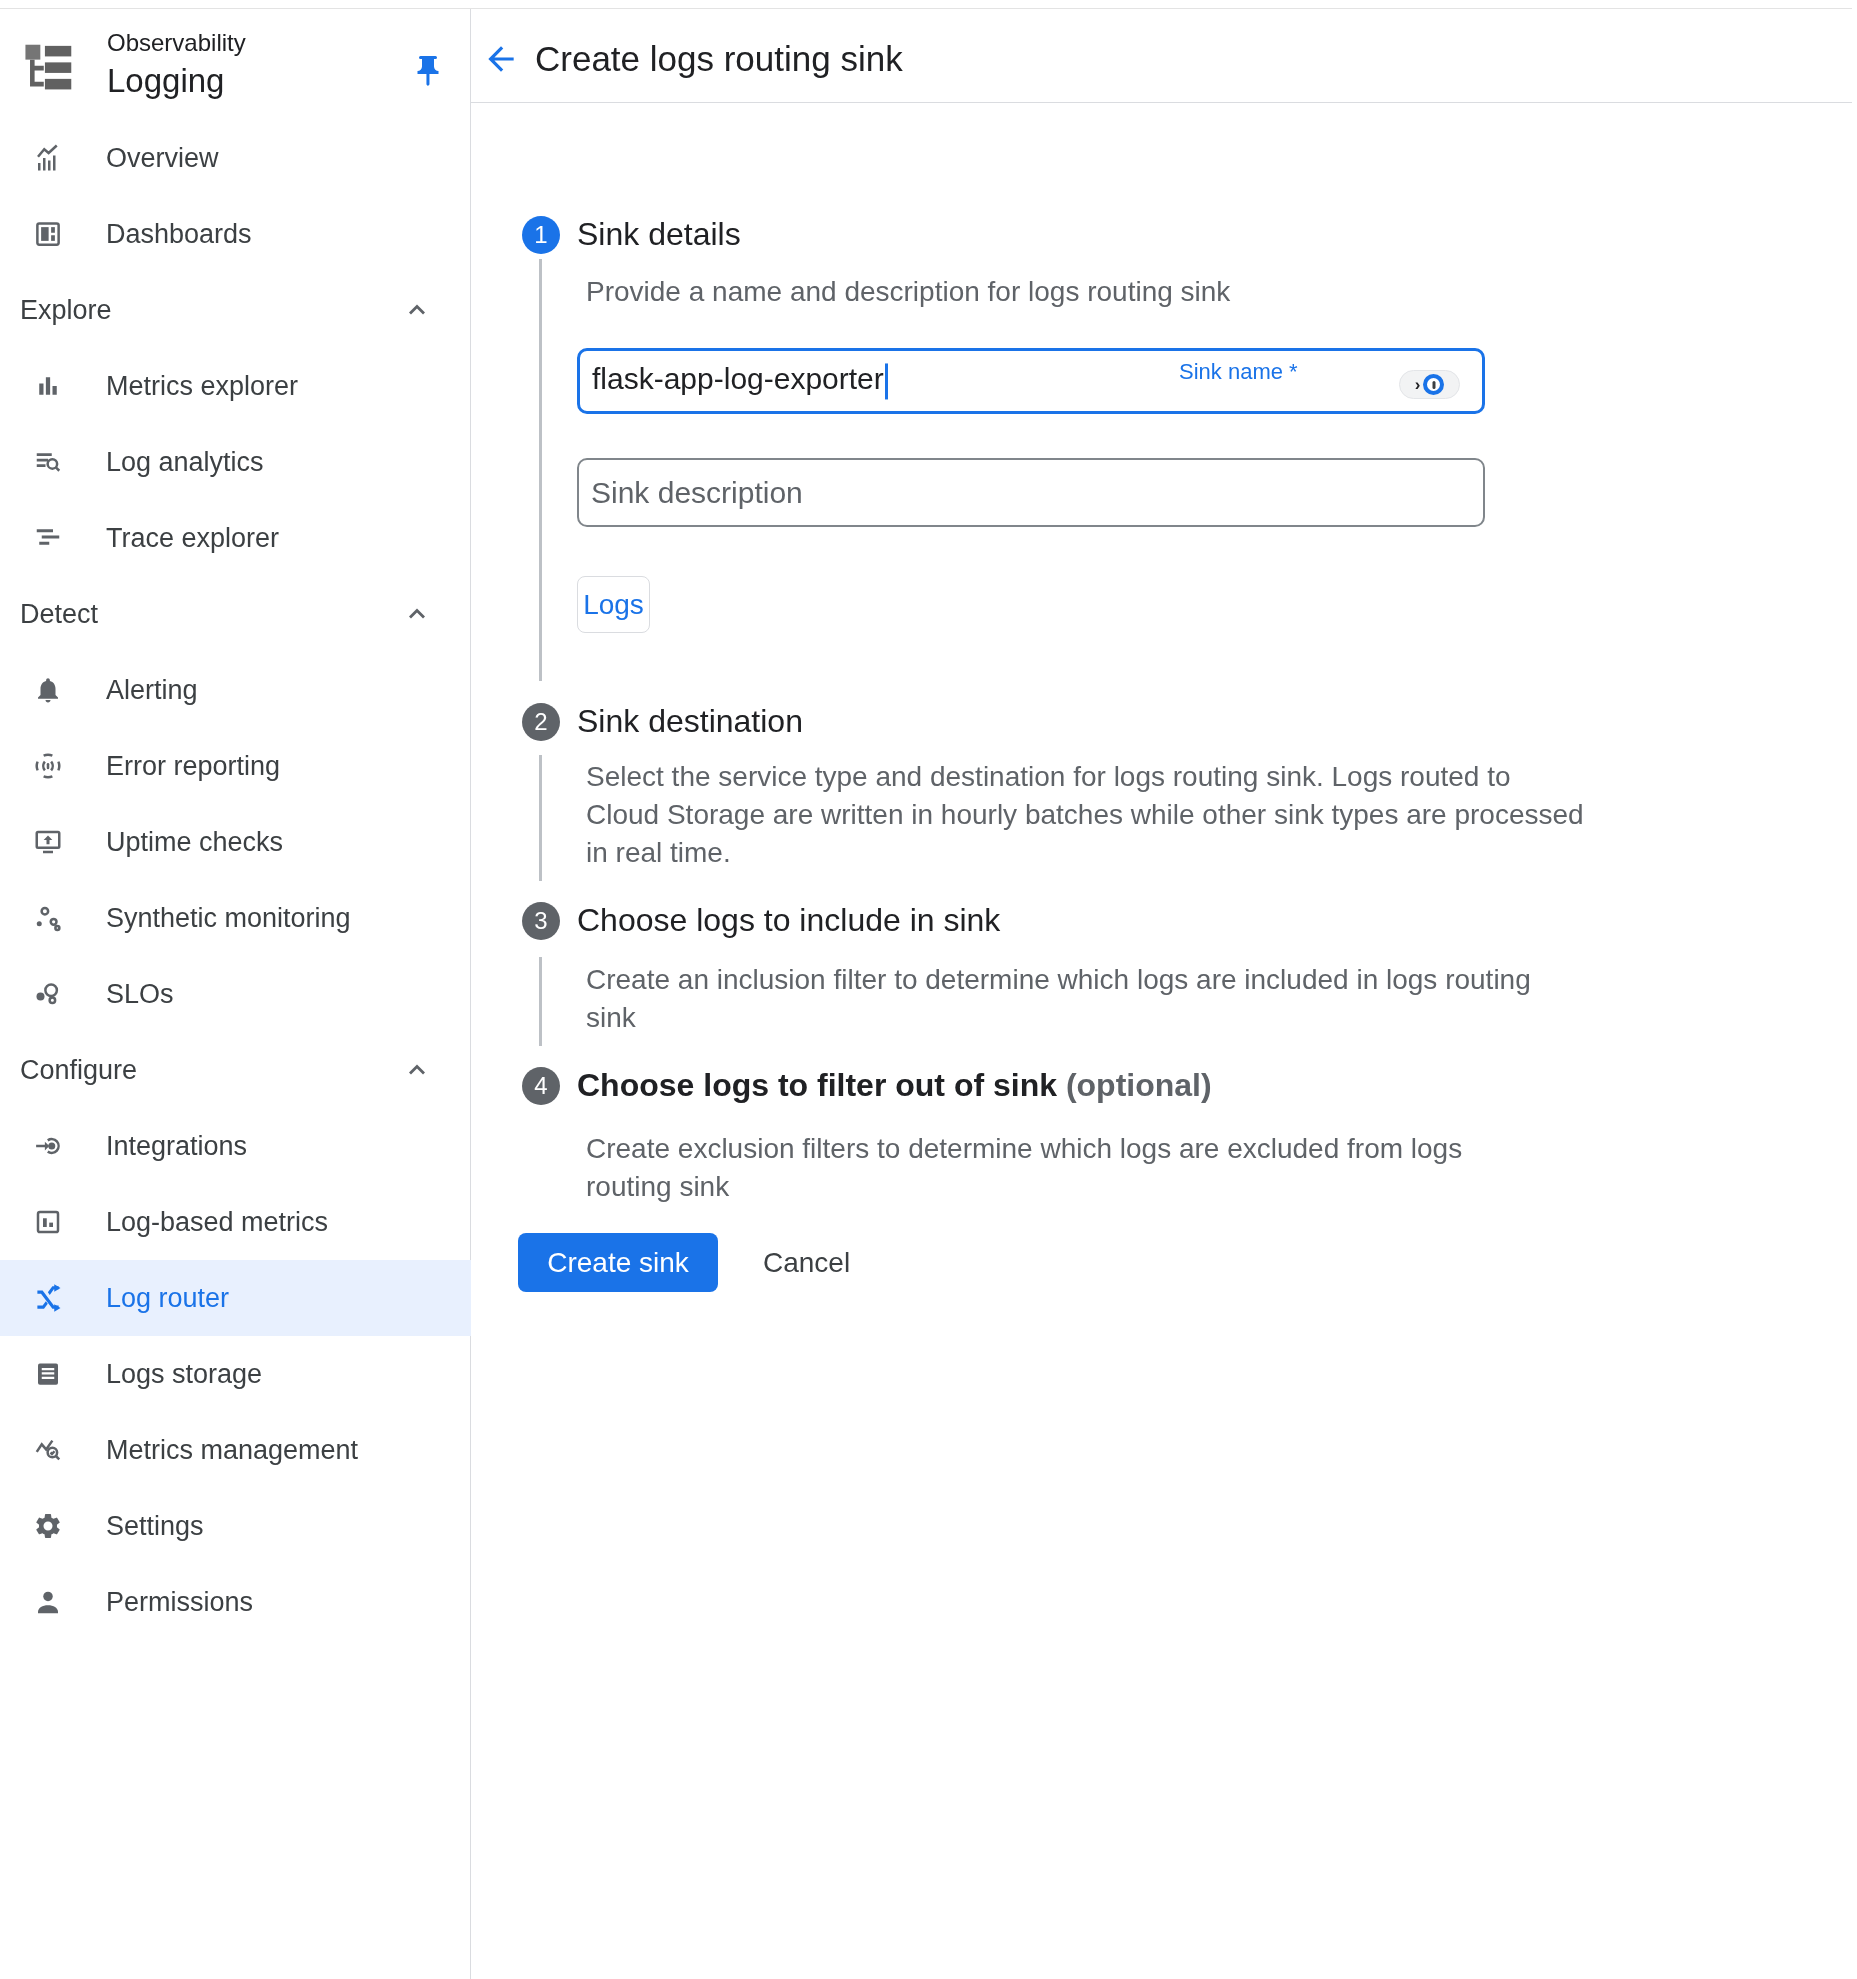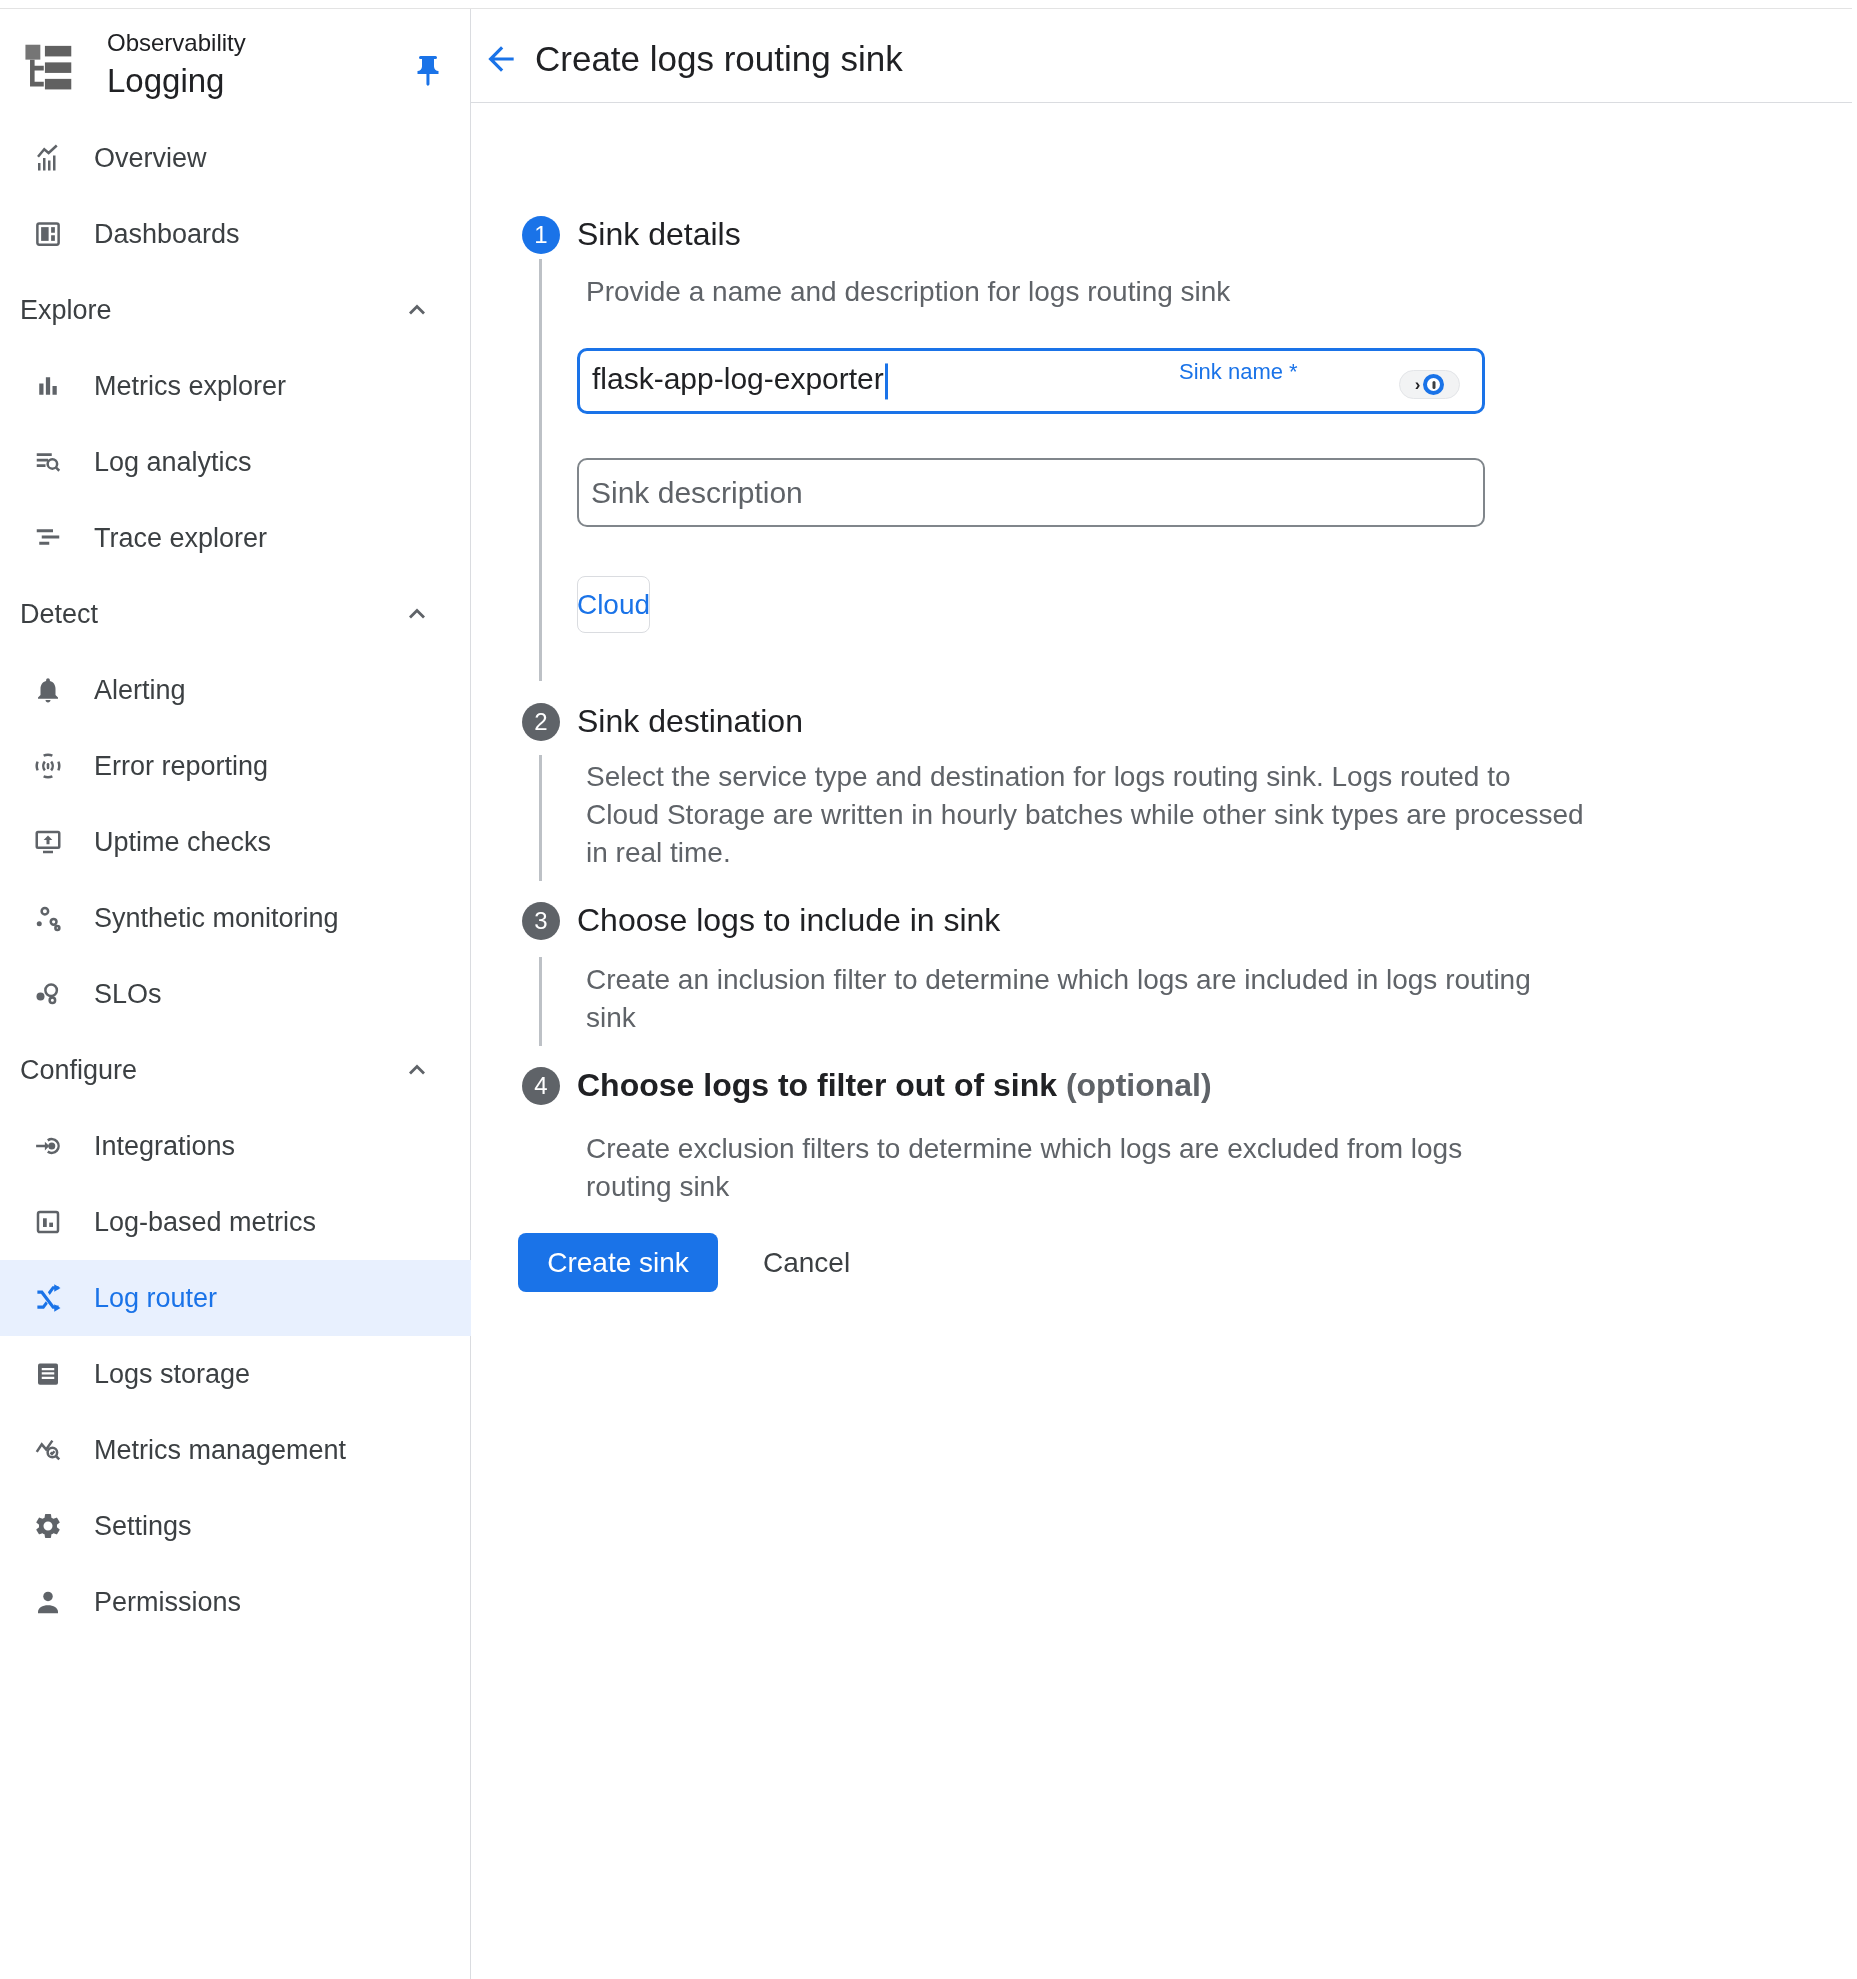--- a/index.html
+++ b/index.html
@@ -14,21 +14,21 @@
   #logo-icon{position:absolute;left:22px;top:30px;width:55px;height:53px;}
   #product-labels{position:absolute;left:107px;top:18px;}
   #product-label{font-size:24px;line-height:32px;color:#202124;}
   #product-name{font-size:33px;line-height:44px;color:#202124;}
   #pin-button{position:absolute;left:410px;top:44px;width:36px;height:36px;cursor:pointer;}
   #nav{position:absolute;left:0;top:111px;width:471px;}
   .nav-row{height:76px;display:flex;align-items:center;position:relative;box-sizing:border-box;}
   .nav-item{cursor:pointer;color:#3c4043;}
   .nav-item .nav-icon{position:absolute;left:33px;top:50%;transform:translateY(-50%);width:30px;height:30px;color:#5f6368;}
   .nav-icon svg{width:30px;height:30px;display:block;}
-  .nav-item .nav-label{position:absolute;left:94px;font-size:27px;white-space:nowrap;}
+  .nav-item .nav-label{position:absolute;left:106px;font-size:27px;white-space:nowrap;}
   .nav-item.selected{background:var(--selected-bg,#e8f0fe);}
   .nav-item.selected .nav-label,.nav-item.selected .nav-icon{color:var(--accent,#1a73e8);}
   .nav-section{cursor:pointer;}
   .nav-section .nav-section-label{position:absolute;left:20px;font-size:27px;color:#3c4043;white-space:nowrap;}
   .nav-section .chevron{position:absolute;right:40px;top:50%;transform:translateY(-50%);width:28px;height:28px;color:#5f6368;}
   .nav-section .chevron svg{width:28px;height:28px;display:block;}
   
   #main-header{position:absolute;left:472px;top:9px;width:1385px;height:93px;background:#fff;}
   #back-button{position:absolute;left:482px;top:40px;width:38px;height:38px;cursor:pointer;color:var(--accent,#1a73e8);}
   #back-button svg{width:38px;height:38px;display:block;}
@@ -301,21 +301,21 @@
   <span id="sink-name-label">Sink name *</span>
   <span id="sink-name-value"><span>flask-app-log-exporter</span><span id="text-caret"></span></span>
   <span id="onepassword-pill">
     <span id="onepassword-chevron">›</span>
     <span id="onepassword-logo"></span>
   </span>
 </div>
 
 <input id="sink-description-input" type="text" placeholder="Sink description" style="">
 
-<button id="next-button">Cloud</button>
+<button id="next-button">Logs</button>
 
 <div class="step-circle inactive" style="top:703px;">
     <span>2</span>
   </div>
 <div class="step-title" style="top:696px;">Sink destination</div>
 <div class="step-desc" style="top:758px;width:1000px;">Select the service type and destination for logs routing sink. Logs routed to Cloud Storage are written in hourly batches while other sink types are processed in real time.</div>
 <div class="connector" style="top:755px;height:126px;"></div>
 
 <div class="step-circle inactive" style="top:902px;">
     <span>3</span>

